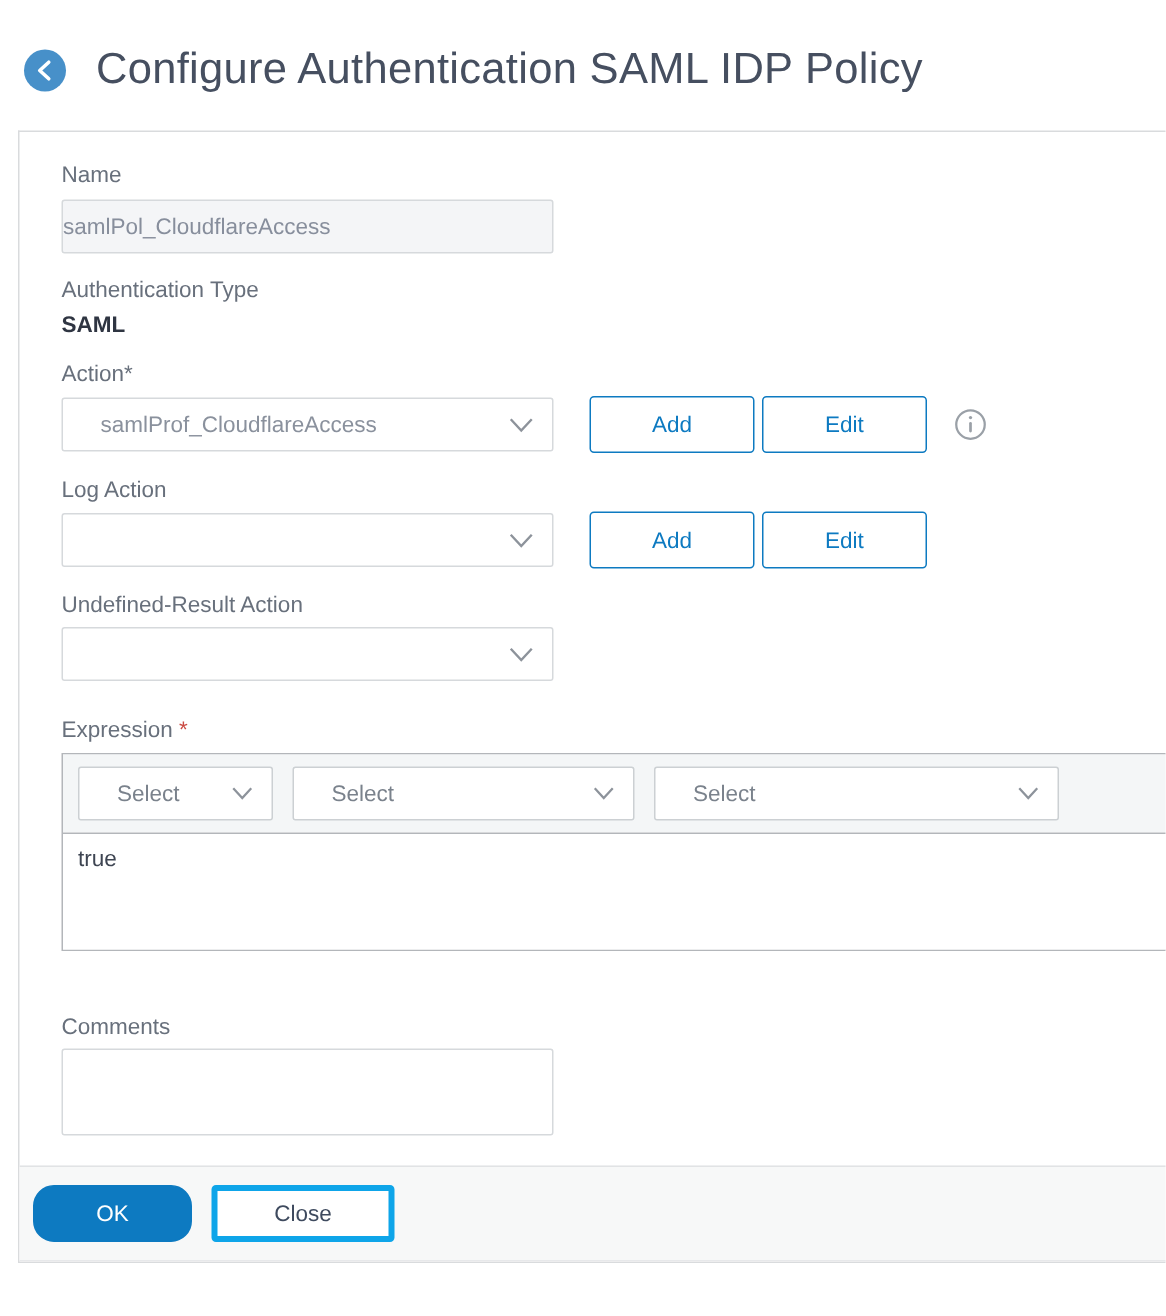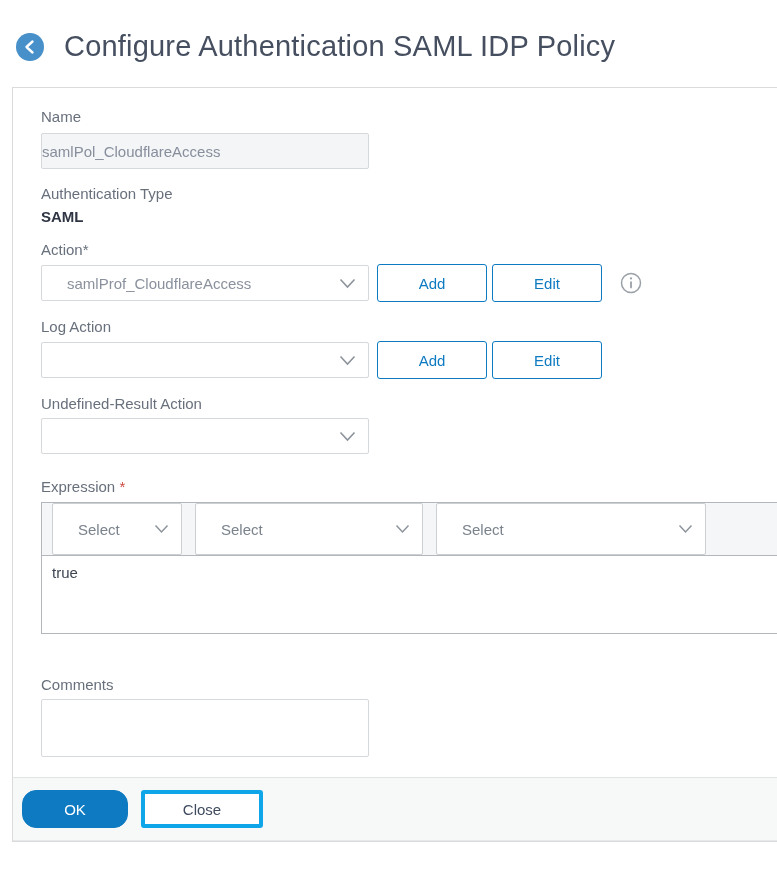--- a/index.html
+++ b/index.html
@@ -49,37 +49,37 @@
   .select-box .sel-text { color:#8a919d; }
 
   .row { display:flex; align-items:center; margin-bottom:16px; }
   .mb6 { margin-bottom:6px; }
   .mb16 { margin-bottom:16px; }
   .mb24 { margin-bottom:24px; }
 
   .bold-value { font-size:15px; font-weight:bold; color:#2f3542; margin-bottom:16px; }
 
   .btn-outline-blue {
-    width:110px; height:38px; margin-left:8px;
+    width:110px; height:38px; margin-left:24px;
     background:#fff; border:1px solid #0d7ac1; border-radius:3px;
     color:#0d7ac1; font-size:15px; cursor:pointer;
     font-family:"Liberation Sans", sans-serif;
   }
   .btn-outline-blue + .btn-outline-blue { margin-left:5px; }
 
   .info-wrap { margin-left:18px; display:flex; align-items:center; }
 
   
   .expr-panel { width:860px; border:1px solid #b3b6ba; margin-bottom:42px; }
   .expr-toolbar {
     display:flex; align-items:center; gap:13px;
     background:#f4f6f7; padding:8px 10px; height:52px;
   }
   .expr-select {
-    height:52px; background:#fff; border:1px solid #ccd0d3; border-radius:2px;
+    height:36px; background:#fff; border:1px solid #ccd0d3; border-radius:2px;
     display:flex; align-items:center; justify-content:space-between;
     padding:0 12px 0 25px; font-size:15px; color:#7a828c; cursor:pointer;
   }
   .expr-select.w1 { width:130px; }
   .expr-select.w2 { width:228px; }
   .expr-select.w3 { width:270px; }
   .expr-textarea {
     display:block; width:100%; height:78px; resize:none;
     border:none; border-top:1px solid #b3b6ba; outline:none;
     padding:8px 10px; font-size:15px; color:#3e4552;

